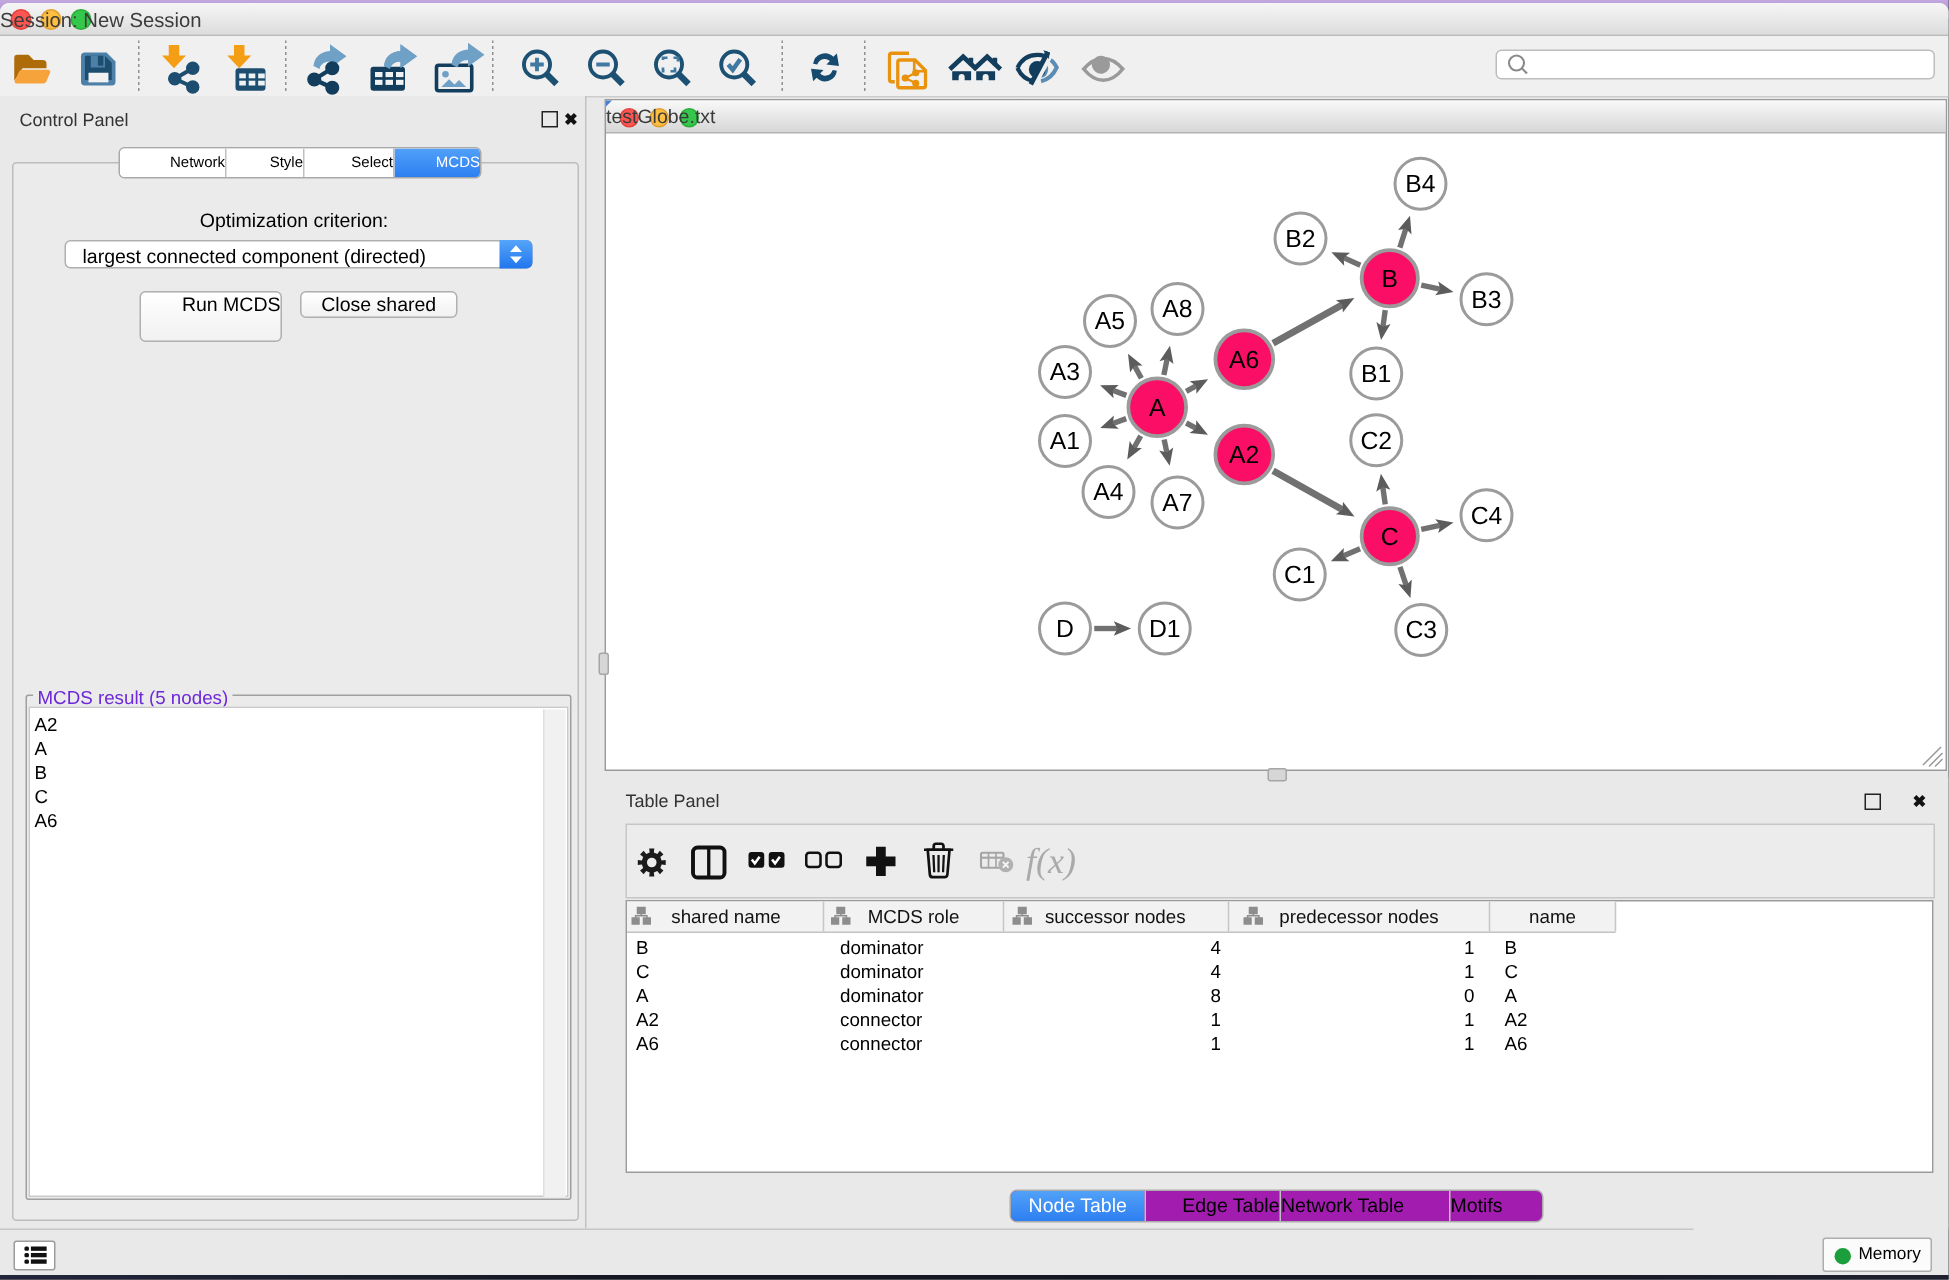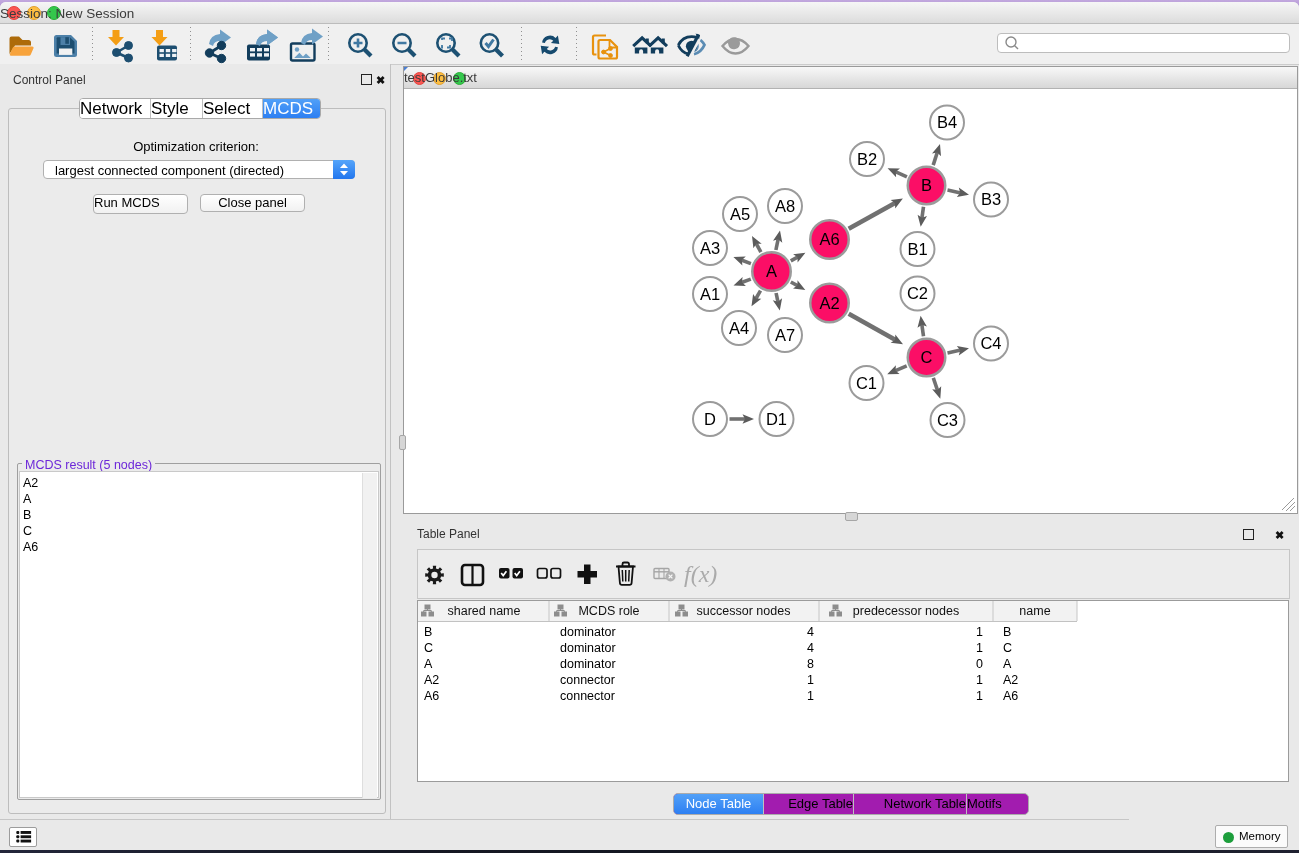--- a/index.html
+++ b/index.html
@@ -17,21 +17,21 @@
 .vsep{position:absolute;top:3px;height:34px;width:1px;background-image:repeating-linear-gradient(#909090 0 1.4px,transparent 1.4px 4px)}
 .searchbox{position:absolute;left:997px;top:9px;width:291px;height:18px;background:#fff;border:1px solid #bdbdbd;border-radius:4px}
 
 #cpanel{position:absolute;left:0;top:62px;width:390px;height:755px;background:#e9e9e9}
 #cpdivider{position:absolute;left:390px;top:62px;width:1px;height:755px;background:#c2c2c2}
 #cpanel .hdr{position:absolute;left:13px;top:9px;font-size:12px;color:#333}
 .winbtn{position:absolute;width:9px;height:9px;border:1.6px solid #222}
 .xbtn{position:absolute;font-size:11px;font-weight:bold;color:#111;line-height:10px}
 #cpinner{position:absolute;left:8px;top:44px;width:376px;height:704px;border:1px solid #bdbdbd;border-radius:3px;background:#ebebeb}
 .tabs{position:absolute;left:79px;top:34px;height:19px;display:flex;border-radius:4px;overflow:hidden;border:1px solid #a9a9a9;background:#fff}
-.tab{font-size:17px;color:#000;text-align:left;line-height:19px;background:#fff;border-left:1px solid #bfbfbf}
+.tab{font-size:10px;color:#000;text-align:right;line-height:19px;background:#fff;border-left:1px solid #bfbfbf}
 .tab:first-child{border-left:none}
 .tab.sel{background:linear-gradient(#51a0f8,#2d7ff2);color:#fff}
 
 #tpanel{position:absolute;left:398px;top:516px;width:901px;height:301px;background:#e9e9e9}
 
 #statusbar{position:absolute;left:0;top:817px;width:1129px;height:32px;background:#e9e9e9;border-top:1px solid #c6c6c6}
 
 #netwin{position:absolute;left:403px;top:64px;width:895px;height:448px;border:1px solid #9a9a9a;background:#fff;box-sizing:border-box}
 #nettitle{position:absolute;left:0;top:0;width:100%;height:21px;background:linear-gradient(#f8f8f8,#d7d7d7);border-bottom:1px solid #b2b2b2}
 #nettitle .title{position:absolute;left:0;right:0;top:3px;text-align:left;font-size:13px;color:#3a3a3a}
@@ -214,22 +214,22 @@
     <div style="position:absolute;left:43px;top:96px;width:312px;height:19px;background:#fff;border:1px solid #b0b0b0;border-radius:4px;box-sizing:border-box">
   <div style="position:absolute;left:11px;top:1px;font-size:13px;line-height:17px;color:#000">largest connected component (directed)</div>
   <div style="position:absolute;right:-1px;top:-1px;width:22px;height:19px;border-radius:0 4px 4px 0;background:linear-gradient(#55a5fa,#2276ee)">
     <svg width="22" height="19">
             <path d="M7,8 l4,-4.5 4,4.5 z" fill="#fff"></path>
             <path d="M7,11 l4,4.5 4,-4.5 z" fill="#fff"></path>
           </svg>
   </div>
 </div>
 <div style="position:absolute;left:8px;top:75px;width:376px;text-align:center;font-size:13px;color:#000">Optimization criterion:</div>
-<div style="position:absolute;left:93px;top:130px;width:95px;height:20px;background:linear-gradient(#ffffff,#f1f1f1);border:1px solid #b0b0b0;border-radius:4px;box-sizing:border-box;text-align:left;font-size:13px;line-height:16px">Run MCDS</div>
-<div style="position:absolute;left:200px;top:130px;width:105px;height:18px;background:linear-gradient(#ffffff,#f1f1f1);border:1px solid #b0b0b0;border-radius:4px;box-sizing:border-box;text-align:center;font-size:13px;line-height:16px">Close panel</div>
+<div style="position:absolute;left:93px;top:130px;width:95px;height:34px;background:linear-gradient(#ffffff,#f1f1f1);border:1px solid #b0b0b0;border-radius:4px;box-sizing:border-box;text-align:right;font-size:13px;line-height:16px">Run MCDS</div>
+<div style="position:absolute;left:200px;top:130px;width:105px;height:18px;background:linear-gradient(#ffffff,#f1f1f1);border:1px solid #b0b0b0;border-radius:4px;box-sizing:border-box;text-align:center;font-size:13px;line-height:16px">Close shared</div>
 <div style="position:absolute;left:17px;top:399px;width:364px;height:337px;border:1px solid #9f9f9f;border-radius:2px;box-sizing:border-box"></div>
 <div style="position:absolute;left:22px;top:394px;font-size:12.5px;color:#6d28d9;background:#ebebeb;padding:0 3px">MCDS result (5 nodes)</div>
 <div style="position:absolute;left:19px;top:407px;width:360px;height:327px;background:#fff;border:1px solid #c9c9c9;box-sizing:border-box">
   <div style="position:absolute;right:1px;top:1px;width:14px;height:325px;background:#f1f1f1;border-left:1px solid #dedede"></div>
   <div style="position:absolute;left:3px;top:3px;font-size:12.5px;line-height:16px;color:#000">A2<br>A<br>B<br>C<br>A6</div>
 </div>
 
   </div>
   <div id="tpanel">
     <div style="position:absolute;left:19px;top:9px;font-size:12px;color:#333">Table Panel</div>
@@ -332,21 +332,21 @@
     <text x="7" y="100">A6</text>
           <text x="143" y="100">connector</text>
           <text x="397" y="100" text-anchor="end">1</text>
           <text x="566" y="100" text-anchor="end">1</text>
           <text x="586" y="100">A6</text>
   </g>
 </svg>
 <div style="position:absolute;left:275px;top:275px;height:20px;display:flex;border:1px solid #ababab;border-radius:5px;overflow:hidden;background:#a21caf">
   <div style="width:89px;text-align:center;font-size:13px;line-height:20px;background:linear-gradient(#52a1f8,#2d7ff2);color:#fff">Node Table</div>
   <div style="width:89px;text-align:right;font-size:13px;line-height:20px;border-left:1px solid #c0c0c0">Edge Table</div>
-  <div style="width:112px;text-align:right;font-size:13px;line-height:20px;border-left:1px solid #c0c0c0">Network Table</div>
+  <div style="width:112px;text-align:left;font-size:13px;line-height:20px;border-left:1px solid #c0c0c0">Network Table</div>
   <div style="width:61px;text-align:left;font-size:13px;line-height:20px;border-left:1px solid #c0c0c0">Motifs</div>
 </div>
 
   </div>
   <div id="netwin">
     <div id="nettitle">
       <div class="tl2" style="left:9px;background:#fc5652;border:0.5px solid #e2443e"></div>
       <div class="tl2" style="left:29px;background:#fdbe41;border:0.5px solid #e0a030"></div>
       <div class="tl2" style="left:49px;background:#34c74c;border:0.5px solid #2aae38"></div>
       <div class="title">testGlobe.txt</div>

